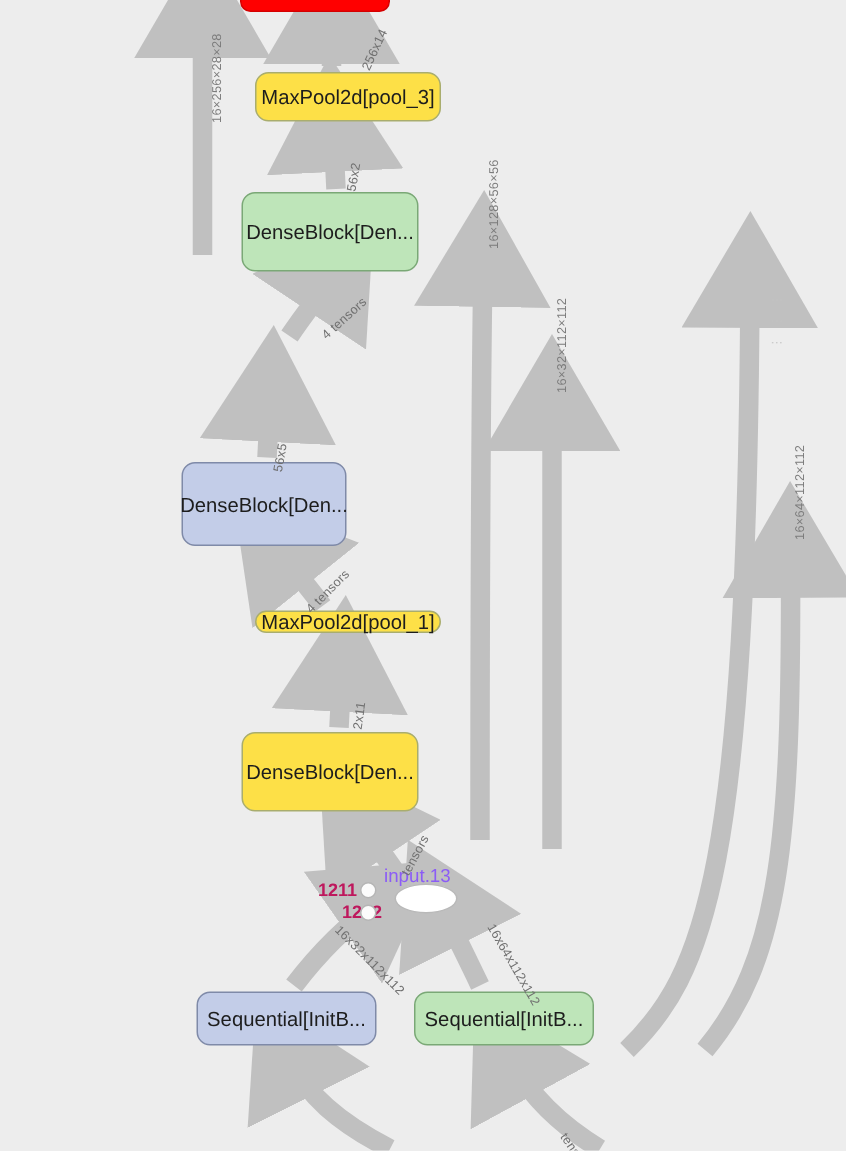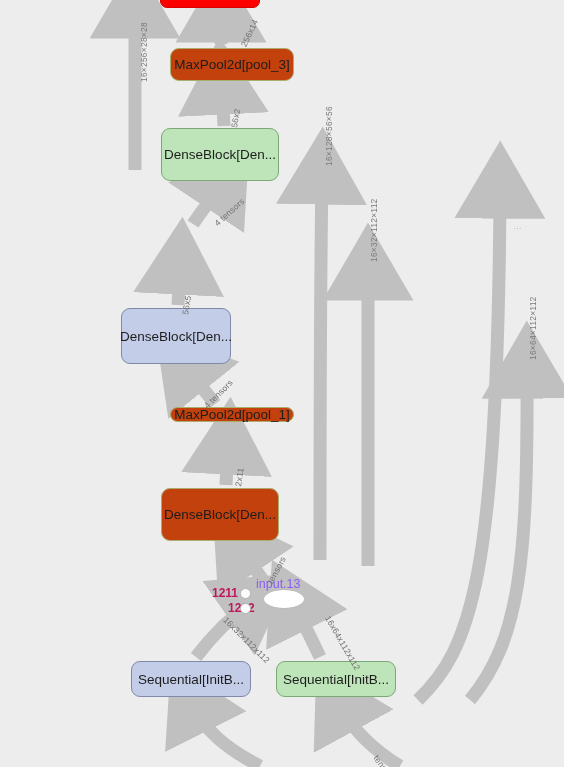--- a/index.html
+++ b/index.html
@@ -17,21 +17,21 @@
     position:absolute;
     box-sizing:border-box;
     border-radius:9px;
     display:flex;align-items:center;justify-content:center;
     font-size:13.5px;
     color:#1d1d1d;
     white-space:nowrap;
     border:1.4px solid #9a9a9a;
     box-shadow:0 0 0 0 rgba(0,0,0,0);
   }
-  .node.yellow{background:#c2410c;border-color:#a9ad6e;}
+  .node.yellow{background:#fde047;border-color:#a9ad6e;}
   .node.green{background:#bee5b9;border-color:#7aa876;}
   .node.blue{background:#c3cde8;border-color:#7f8aa8;}
   .node.red{background:#ff0000;border-color:#d40000;border-radius:7px;}
 
   .io-node{
     position:absolute;
     background:#ffffff;
     border:1.3px solid #b9b9b9;
     border-radius:50%;
   }

